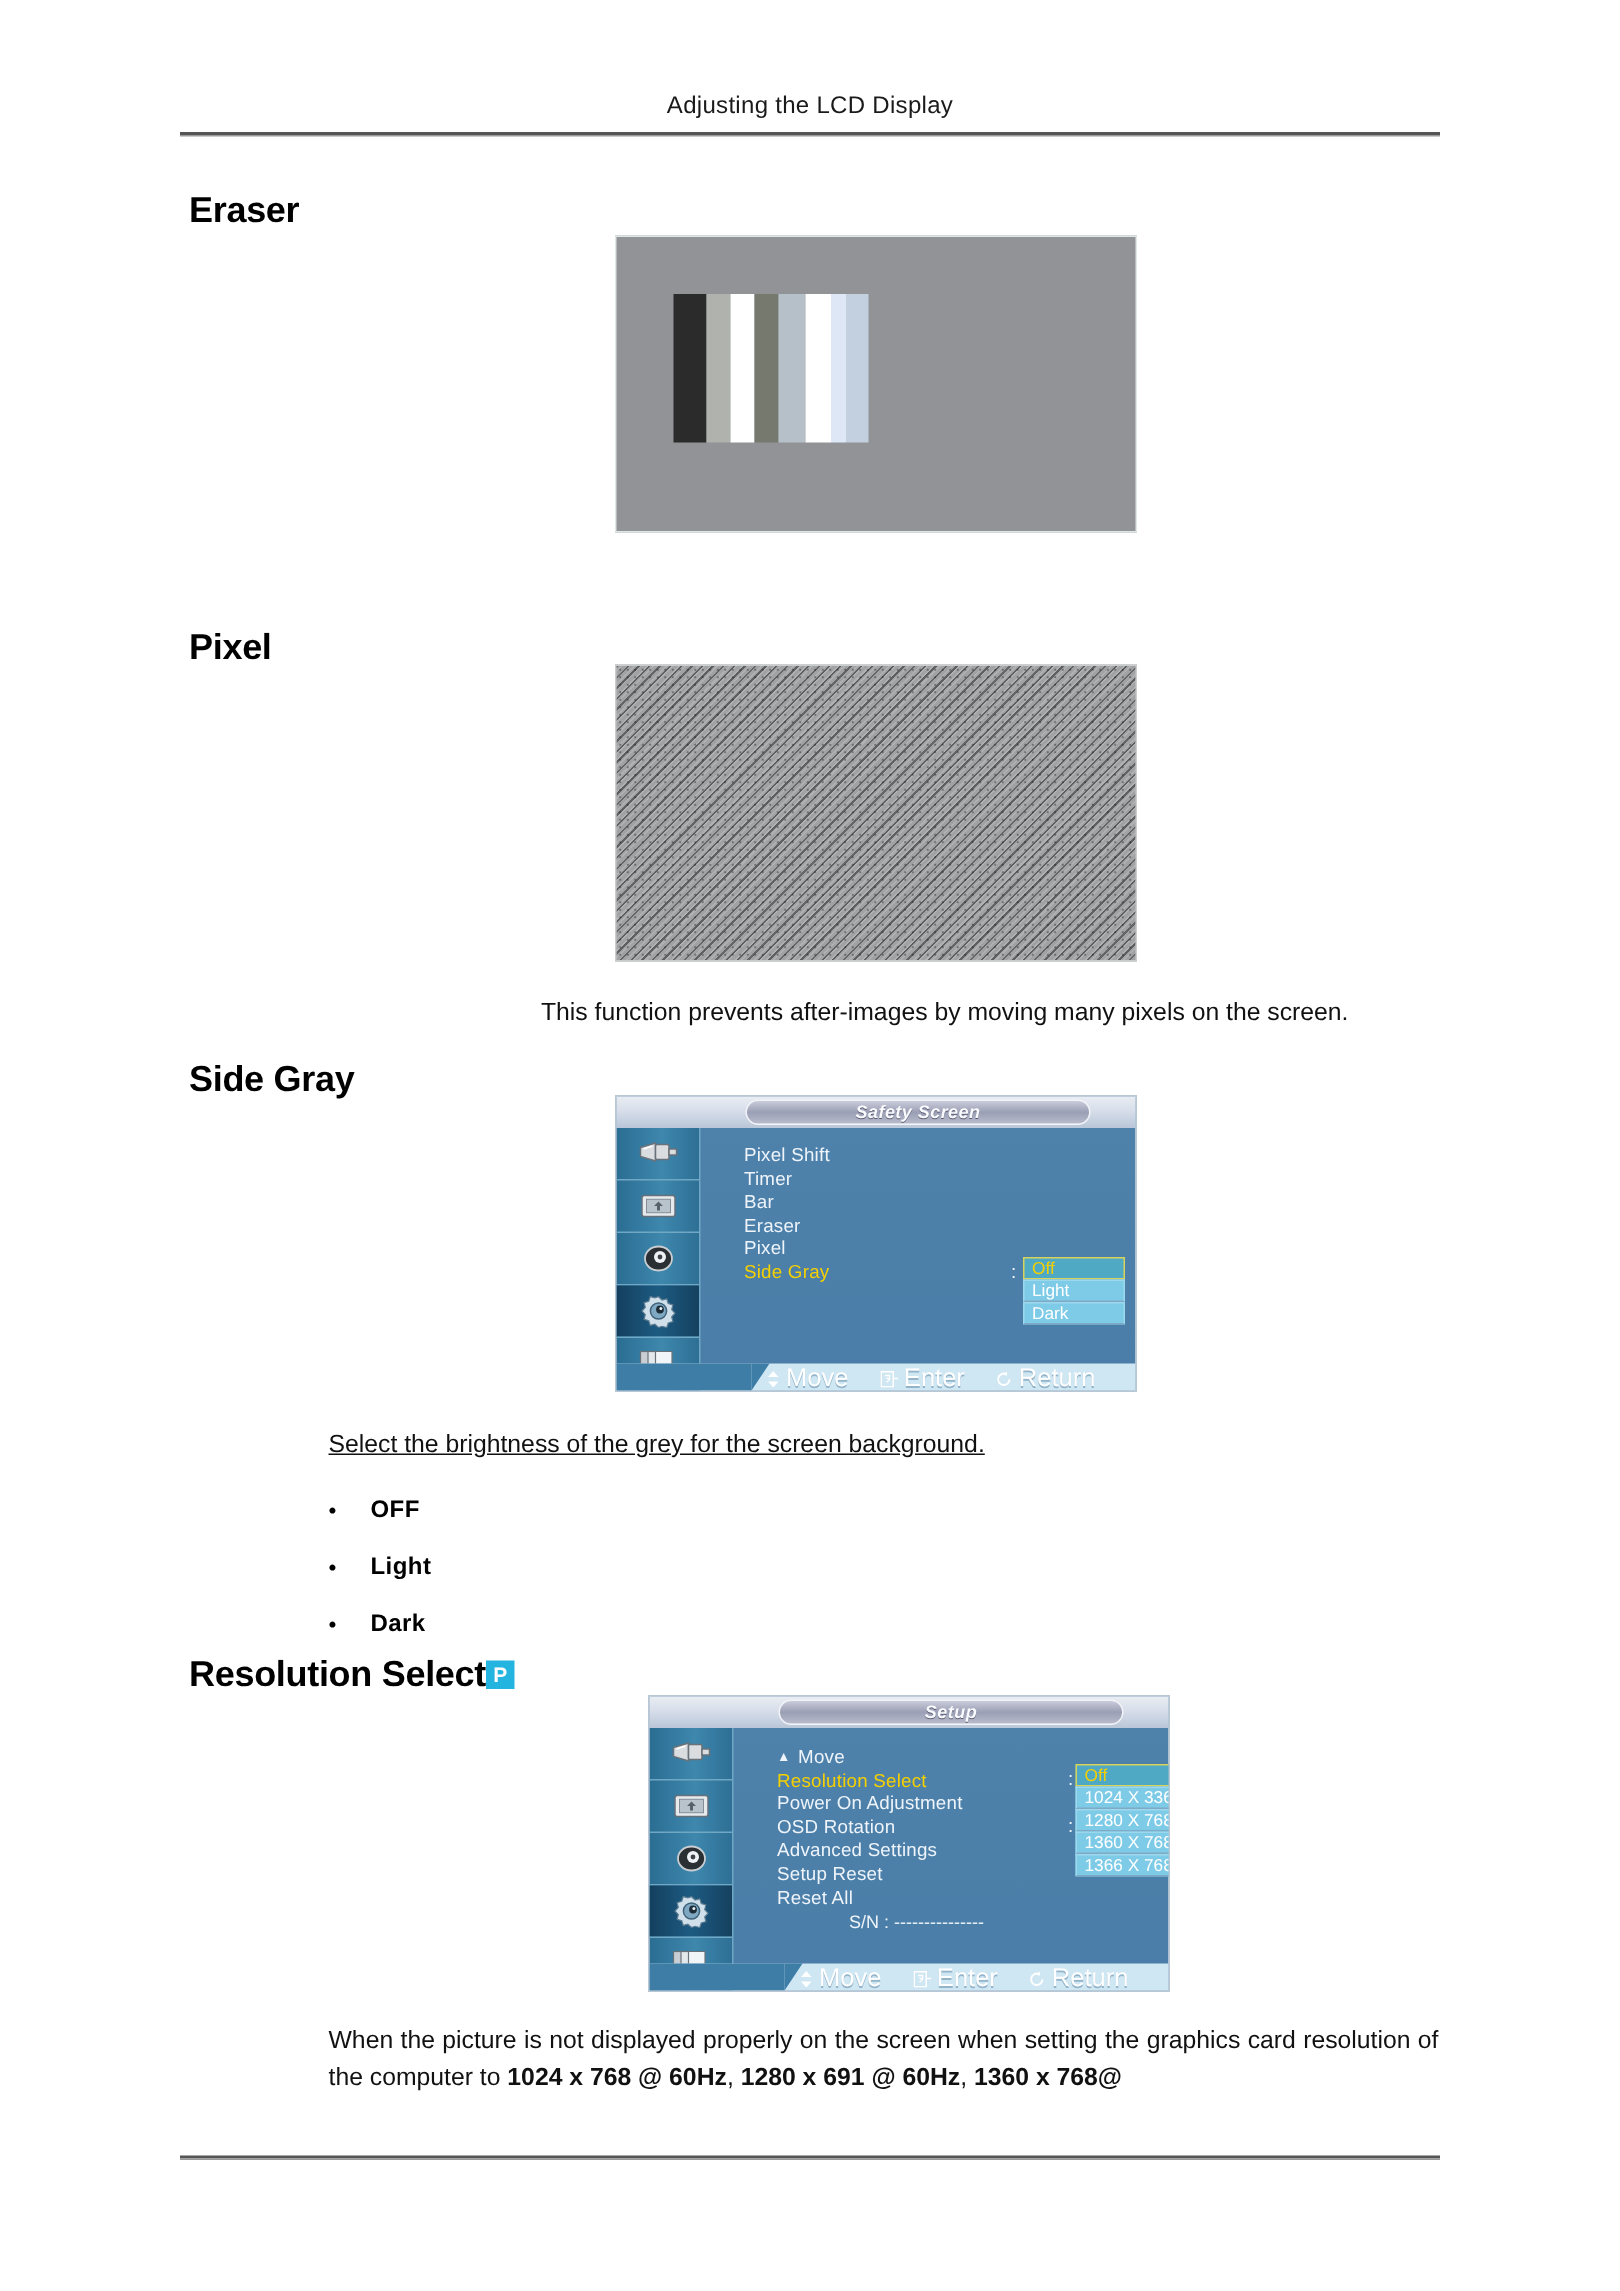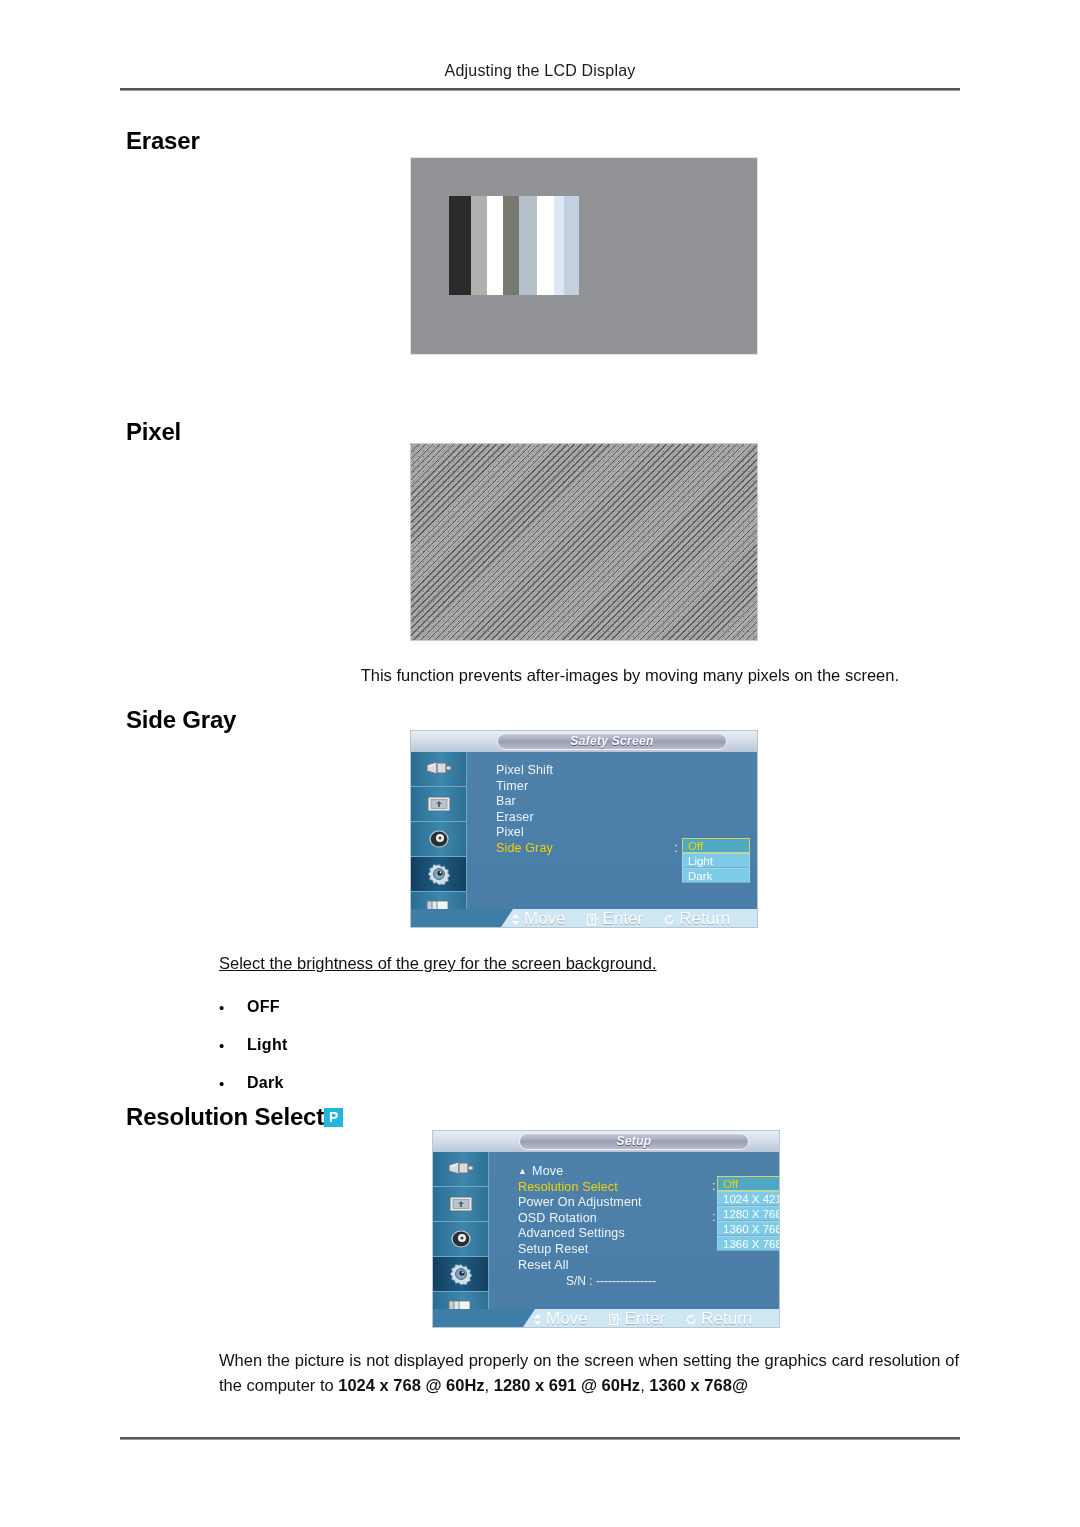--- a/index.html
+++ b/index.html
@@ -416,21 +416,21 @@
         <div class="row">Advanced Settings</div>
         <div class="row">Setup Reset</div>
         <div class="row">Reset All</div>
       </div>
 
       <div class="menu colon" style="left:222px;top:27px;">:</div>
       <div class="menu colon" style="left:222px;top:58px;">:</div>
 
       <div class="dropdown" style="left:227px;top:24px;width:87px;">
         <div class="dd-item hl">Off</div>
-        <div class="dd-item">1024 X 421</div>
+        <div class="dd-item">1024 X 336</div>
         <div class="dd-item">1280 X 768</div>
         <div class="dd-item">1360 X 768</div>
         <div class="dd-item">1366 X 768</div>
       </div>
 
       <div class="sn" style="top:122px;">
         <span>S/N :</span>
         <span>---------------</span>
       </div>
     </div>

